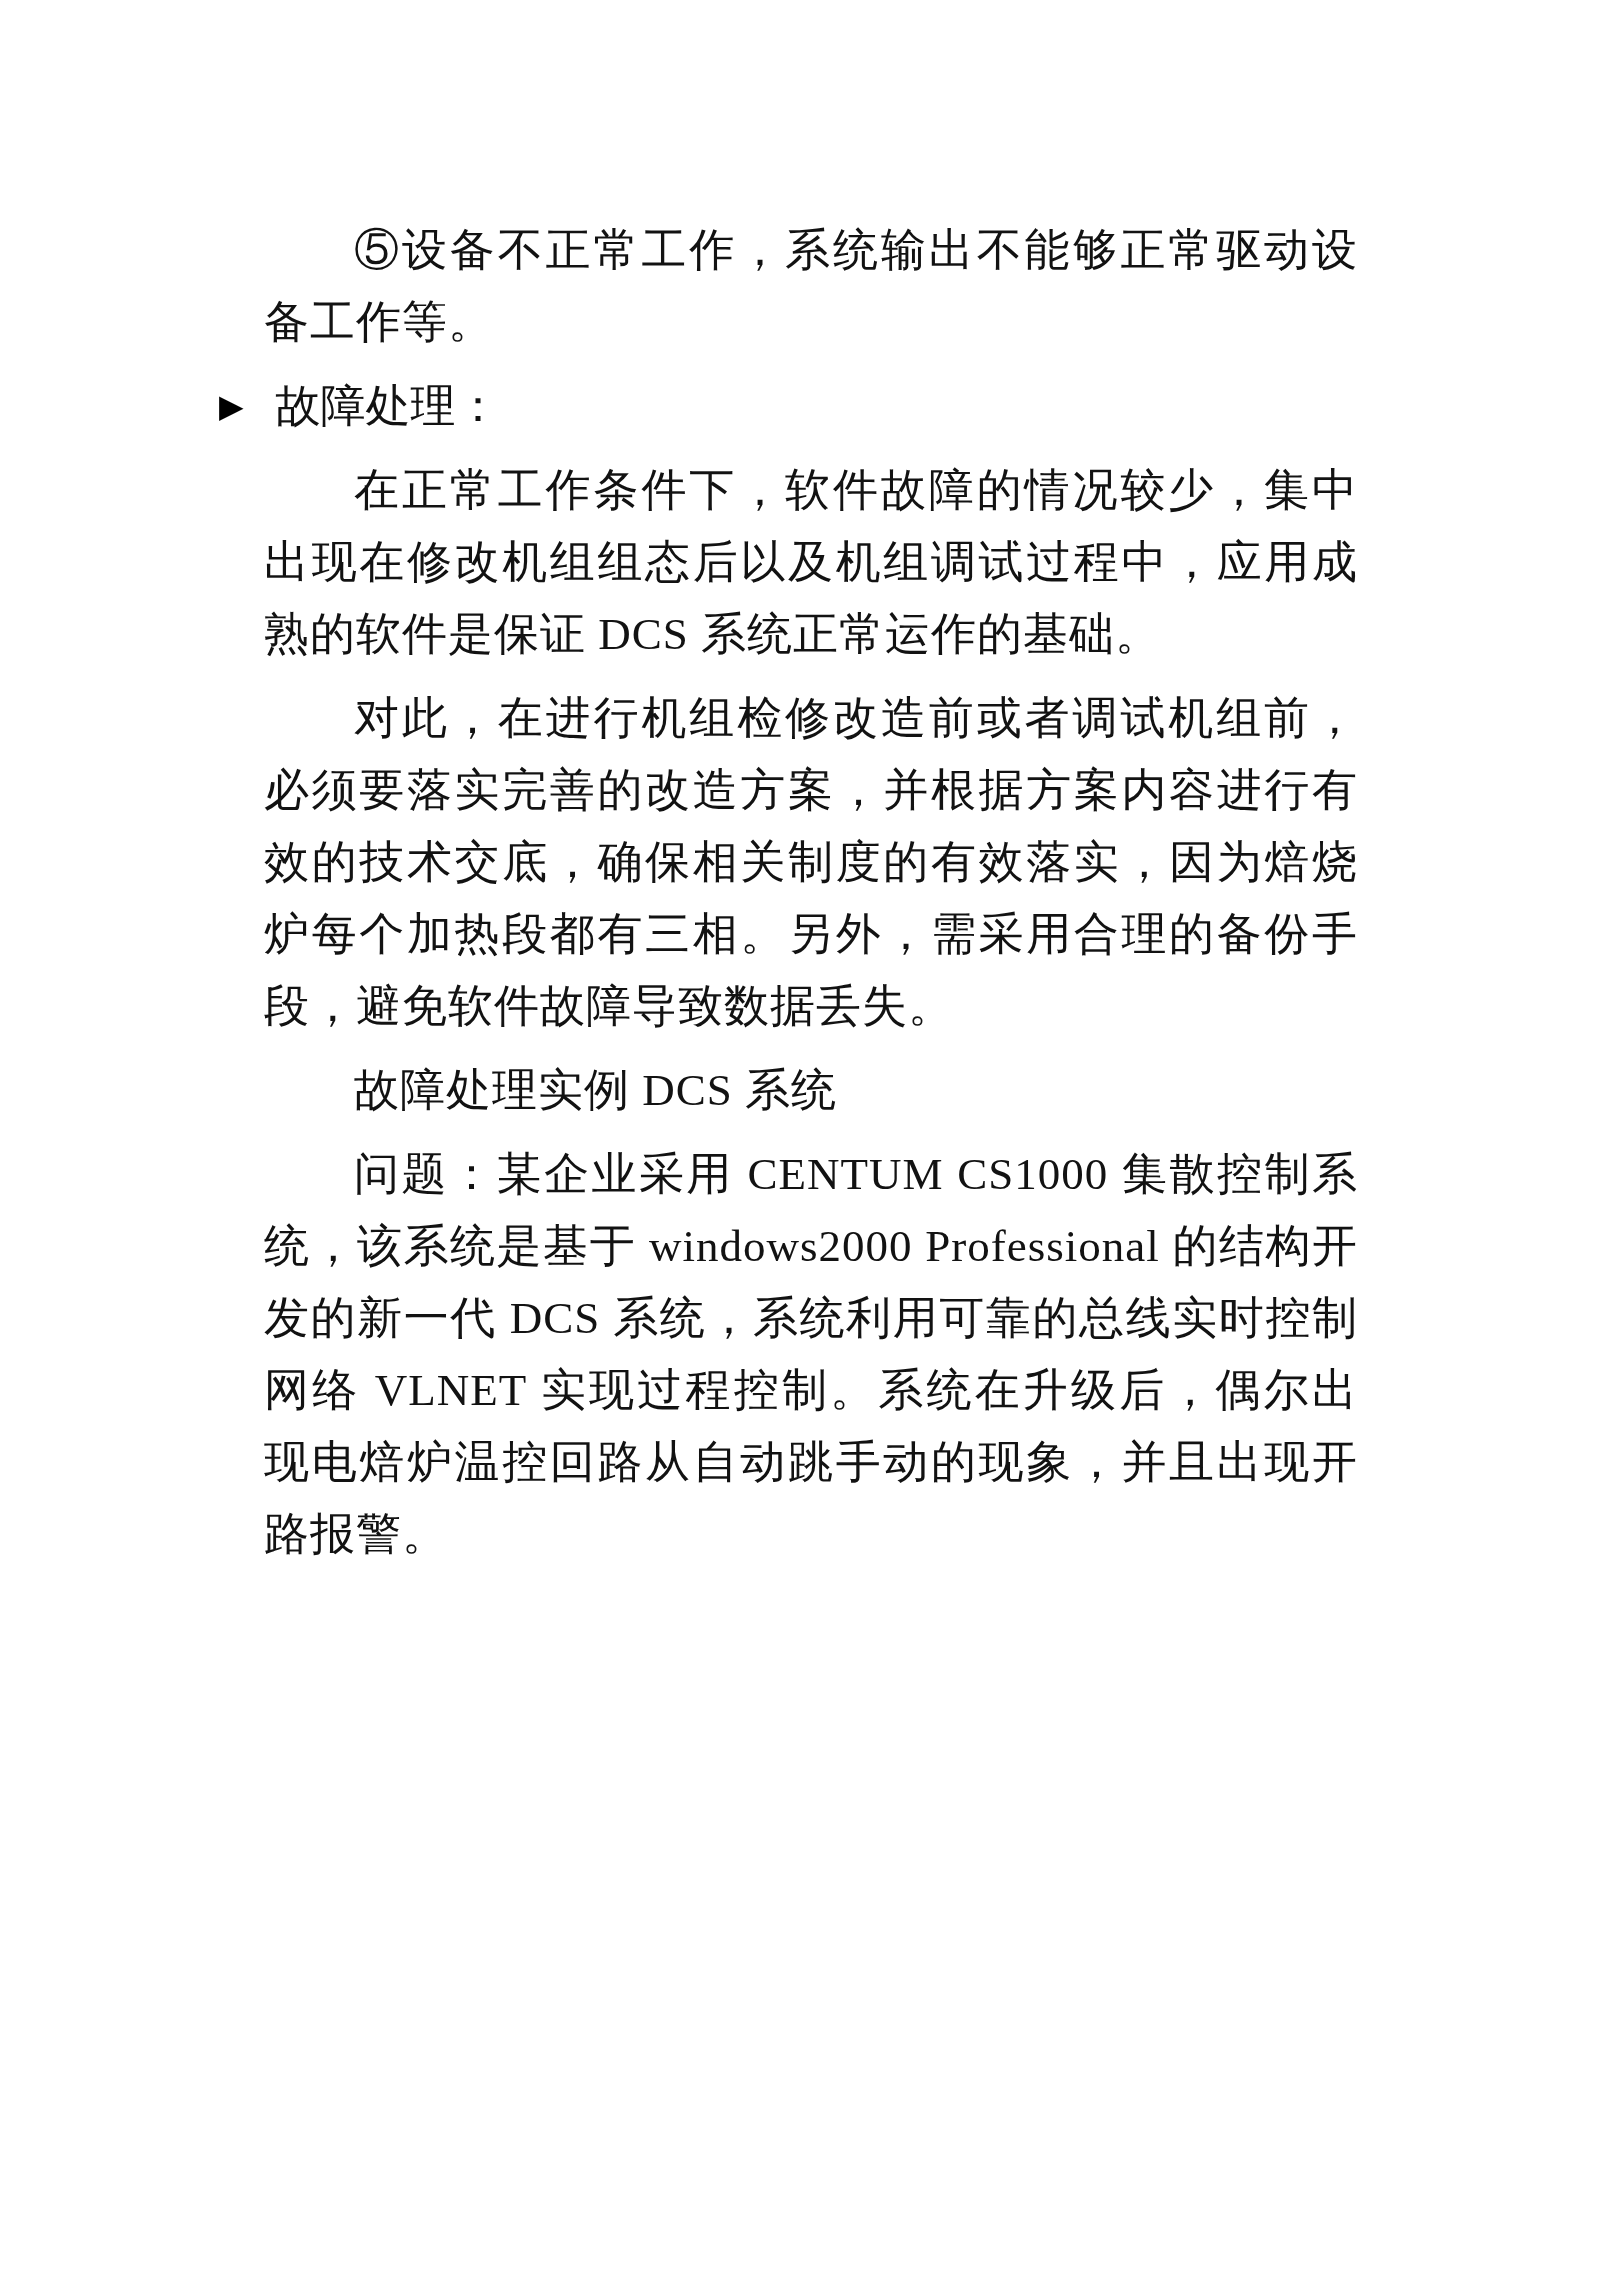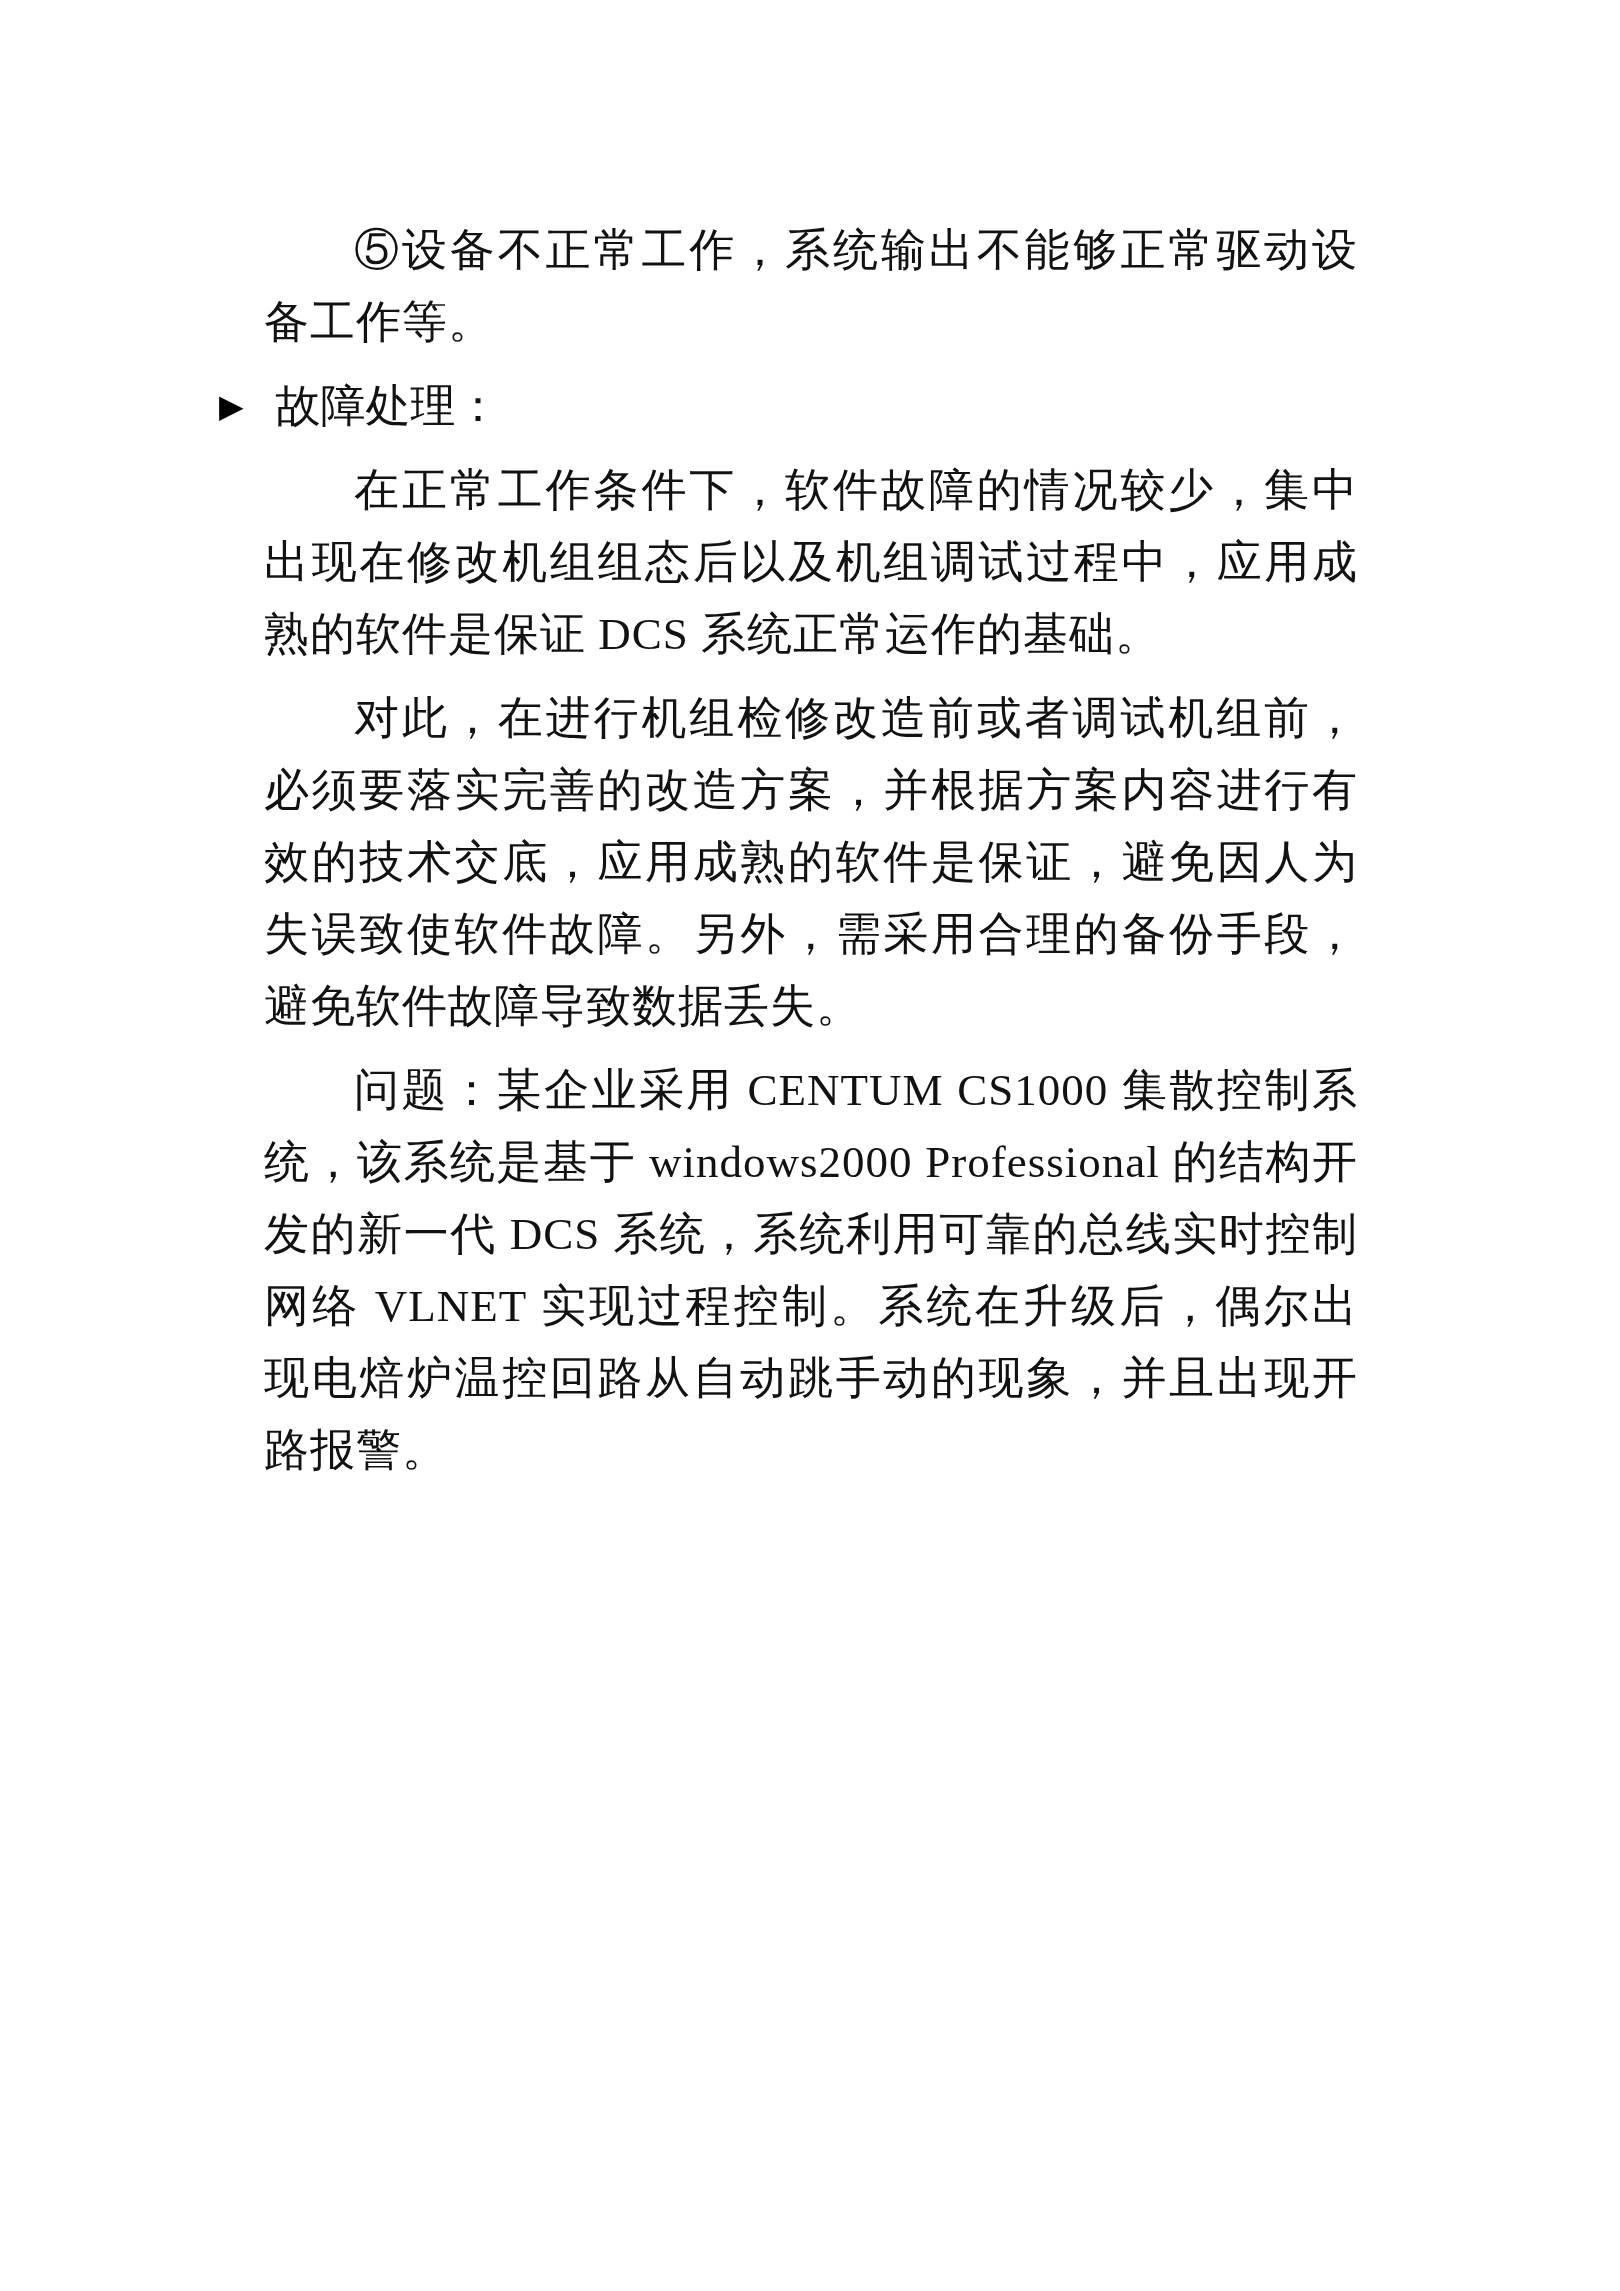--- a/index.html
+++ b/index.html
@@ -50,20 +50,21 @@
 <body>
 
 <div class="page">
 
   <p class="para indent"><span>⑤设备不正常工作，系统输出不能够正常驱动设备工作等。</span></p>
 
   <p class="bullet-para"><span class="bullet">▶</span><span class="bold">故障处理：</span></p>
 
   <p class="para indent"><span>在正常工作条件下，软件故障的情况较少，集中出现在修改机组组态后以及机组调试过程中，应用成熟的软件是保证 DCS 系统正常运作的基础。</span></p>
 
-  <p class="para indent"><span>对此，在进行机组检修改造前或者调试机组前，必须要落实完善的改造方案，并根据方案内容进行有效的技术交底，应用成熟的软件是保证，避免因人为失误致使软件故障。另外，需采用合理的备份手段，避免软件故障导致数据丢失。</span></p>
+  <p class="para indent"><span>对此，在进行机组检修改造前或者调试机组前，必须要落实完善的改造方案，并根据方案内容进行有效的技术交底，确保相关制度的有效落实，因为焙烧炉每个加热段都有三相。另外，需采用合理的备份手段，避免软件故障导致数据丢失。</span></p>
 
+  <p class="para indent"><span class="bold">故障处理实例</span><span> DCS 系统</span></p>
 
   <p class="para indent"><span>问题：某企业采用 CENTUM CS1000 集散控制系统，该系统是基于 windows2000 Professional 的结构开发的新一代 DCS 系统，系统利用可靠的总线实时控制网络 VLNET 实现过程控制。系统在升级后，偶尔出现电焙炉温控回路从自动跳手动的现象，并且出现开路报警。</span></p>
 
 
 </div>
 
 
 </body></html>

